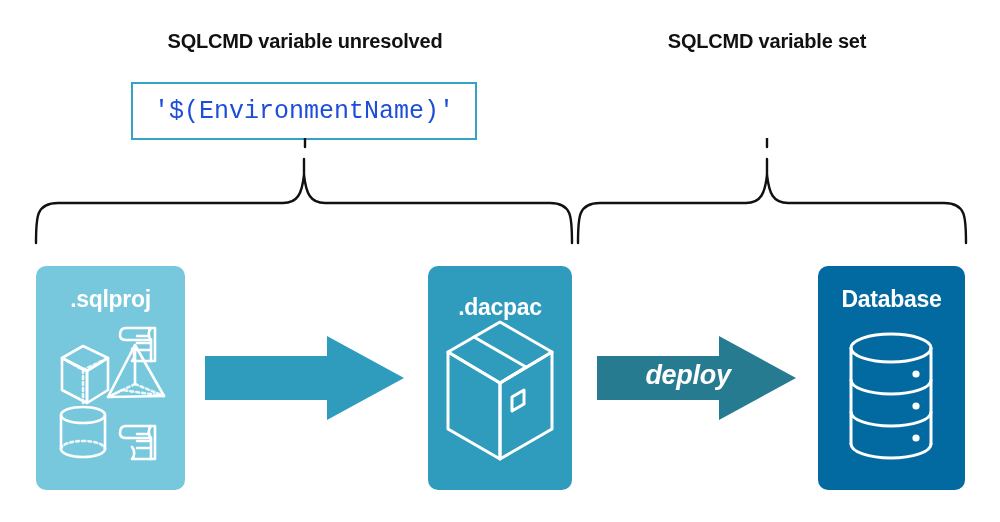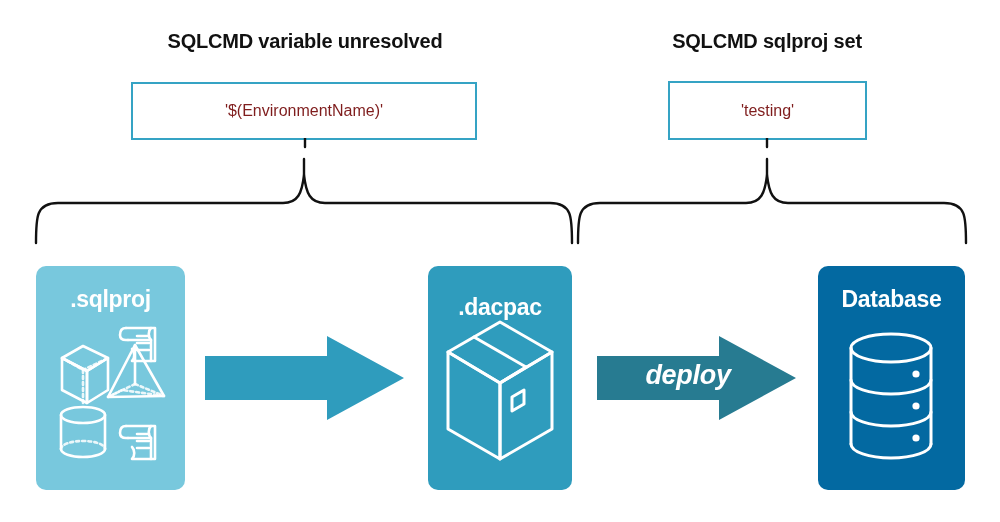--- a/index.html
+++ b/index.html
@@ -23,23 +23,23 @@
   }
 
   .codebox{
     position:absolute;
     border:2px solid #35a3c4;
     background:#ffffff;
     box-sizing:border-box;
     display:flex;
     align-items:center;
     justify-content:center;
-    font-family:Liberation Sans, sans-serif;
-    font-size:16px;
-    color:#7f1d1d;
+    font-family:Liberation Mono, monospace;
+    font-size:25px;
+    color:#1d4ed8;
     letter-spacing:0px;
   }
 
   .brace{position:absolute;}
 
   .nodebox{
     position:absolute;
     border-radius:10px;
     box-sizing:border-box;
   }
@@ -65,25 +65,24 @@
     letter-spacing:-0.3px;
   }
 </style>
 </head>
 <body>
 
 <div id="stage">
 
   <div class="hdr" style="left:305px;top:30px;">SQLCMD variable unresolved</div>
 
-  <div class="hdr" style="left:767px;top:30px;">SQLCMD sqlproj set</div>
+  <div class="hdr" style="left:767px;top:30px;">SQLCMD variable set</div>
 
   <div class="codebox" style="left:131px;top:82px;width:346px;height:58px;">'$(EnvironmentName)'</div>
 
-  <div class="codebox" style="left:668px;top:81px;width:199px;height:59px;">'testing'</div>
 
   <div class="brace" style="left:28px;top:145px;width:552px;height:100px;">
     <svg width="552" height="100" viewBox="0 0 552 100" fill="none">
       <path d="M8 98 C8 72, 8 58, 30 58 L255 58 C270 58, 274 48, 276 30
                C278 48, 282 58, 297 58 L522 58 C544 58, 544 72, 544 98" stroke="#111111" stroke-width="2.4" stroke-linecap="round" fill="none"></path>
       <path d="M276 30 L276 14" stroke="#111111" stroke-width="2.4" stroke-linecap="round"></path>
     </svg>
   </div>
 
   <div class="brace" style="left:570px;top:145px;width:404px;height:100px;">

